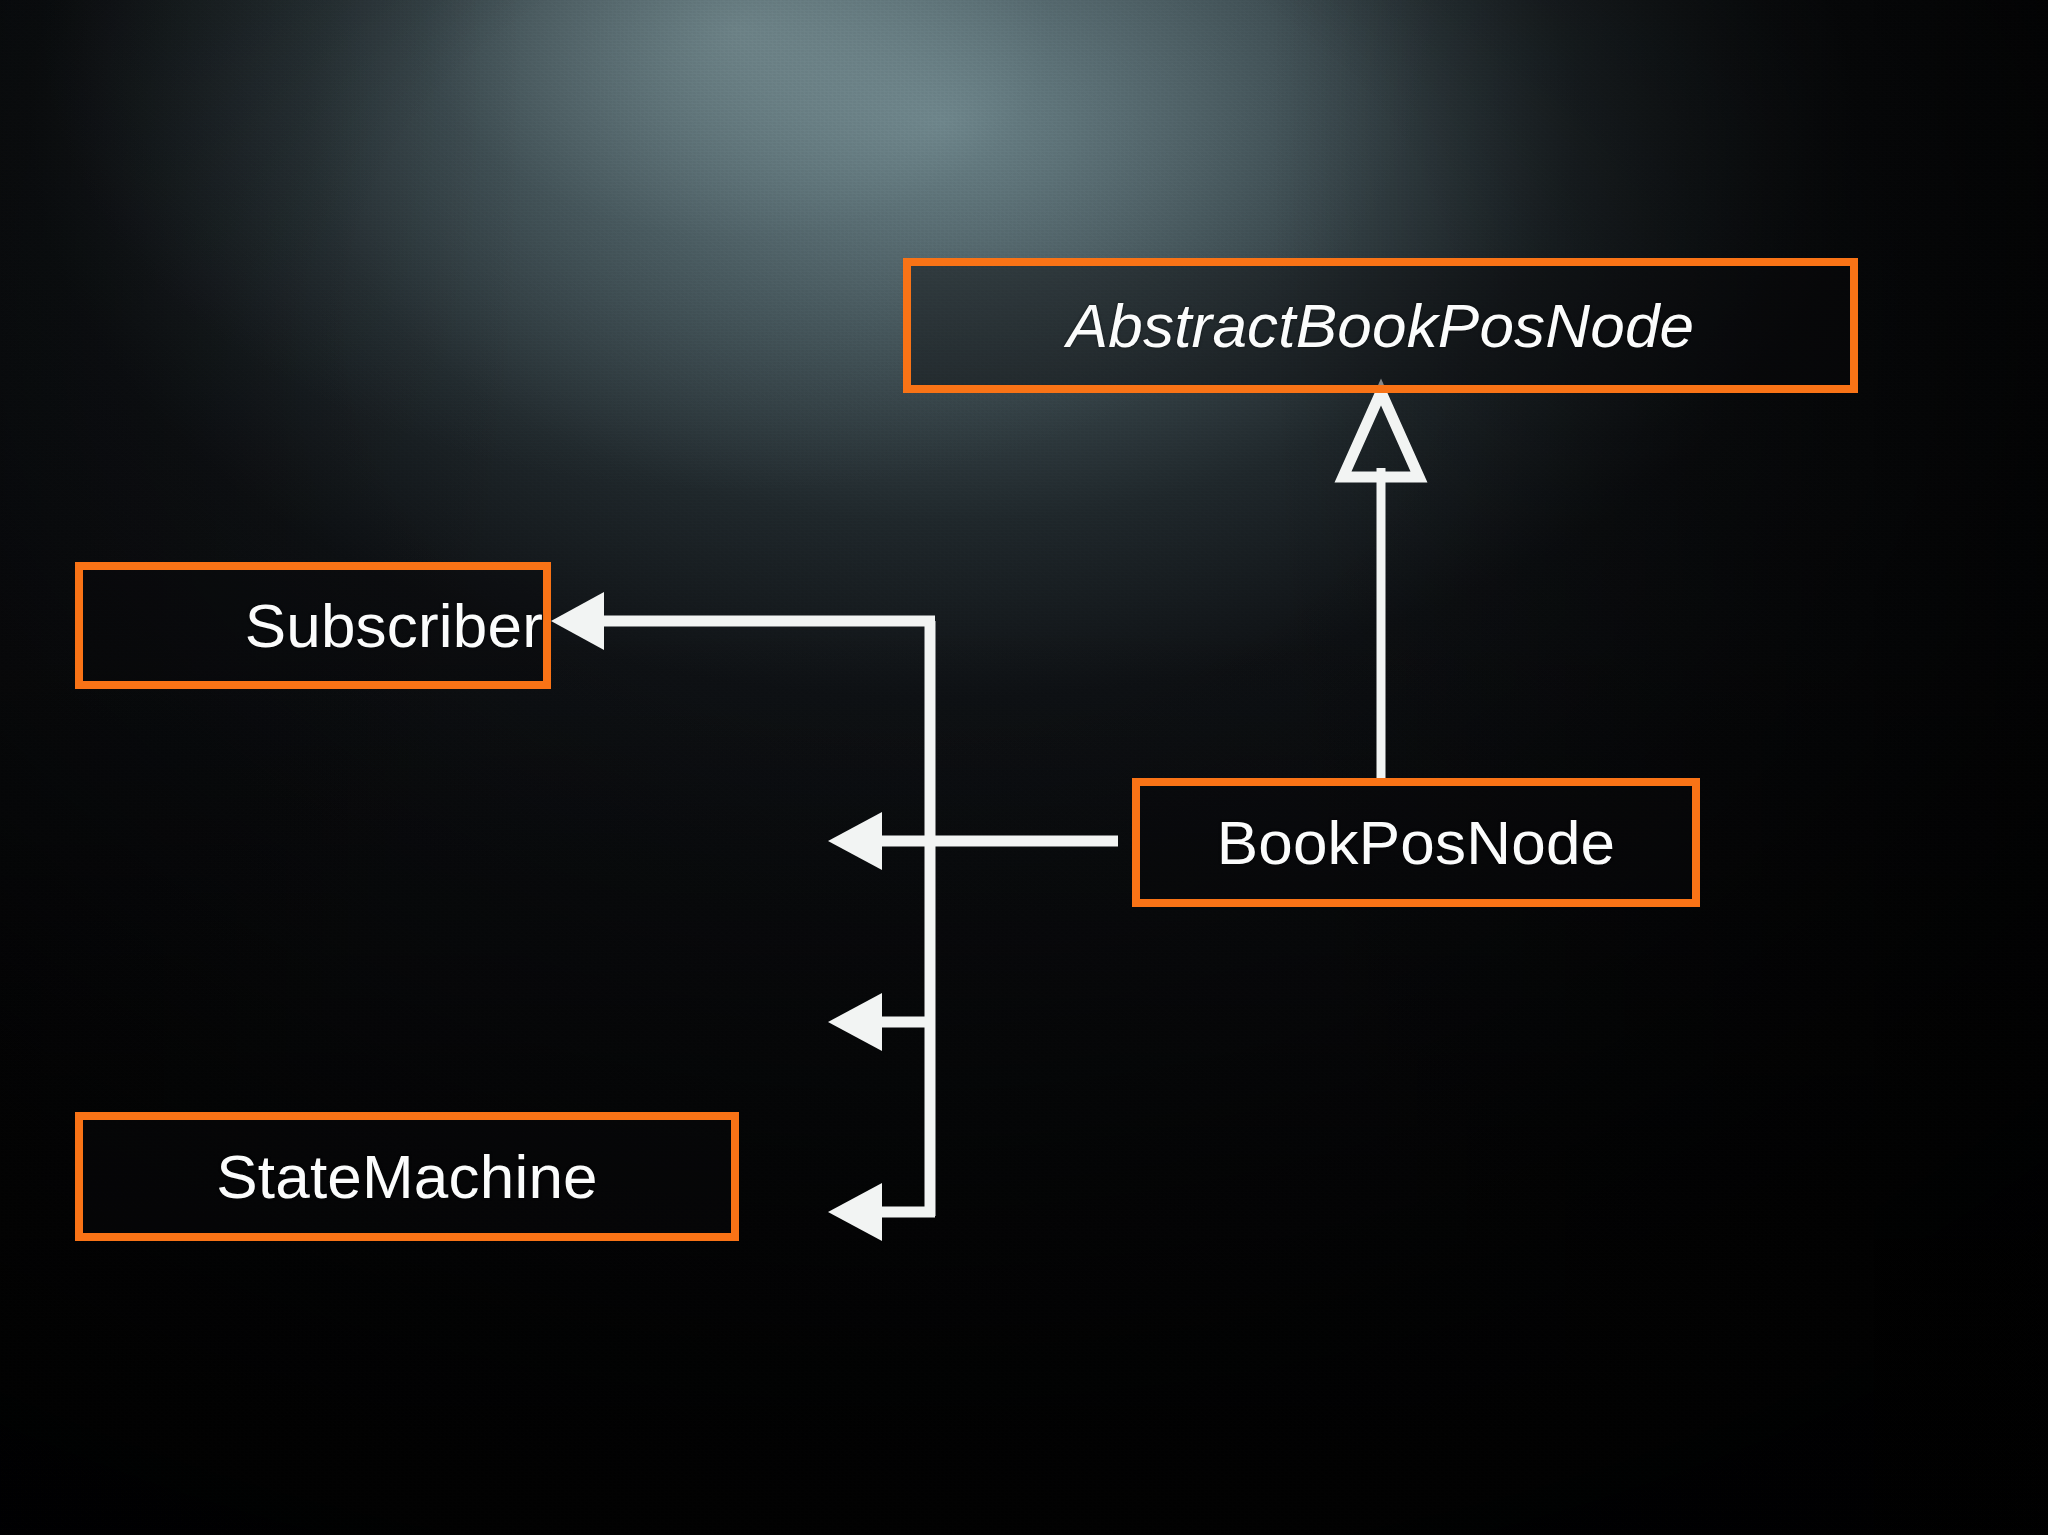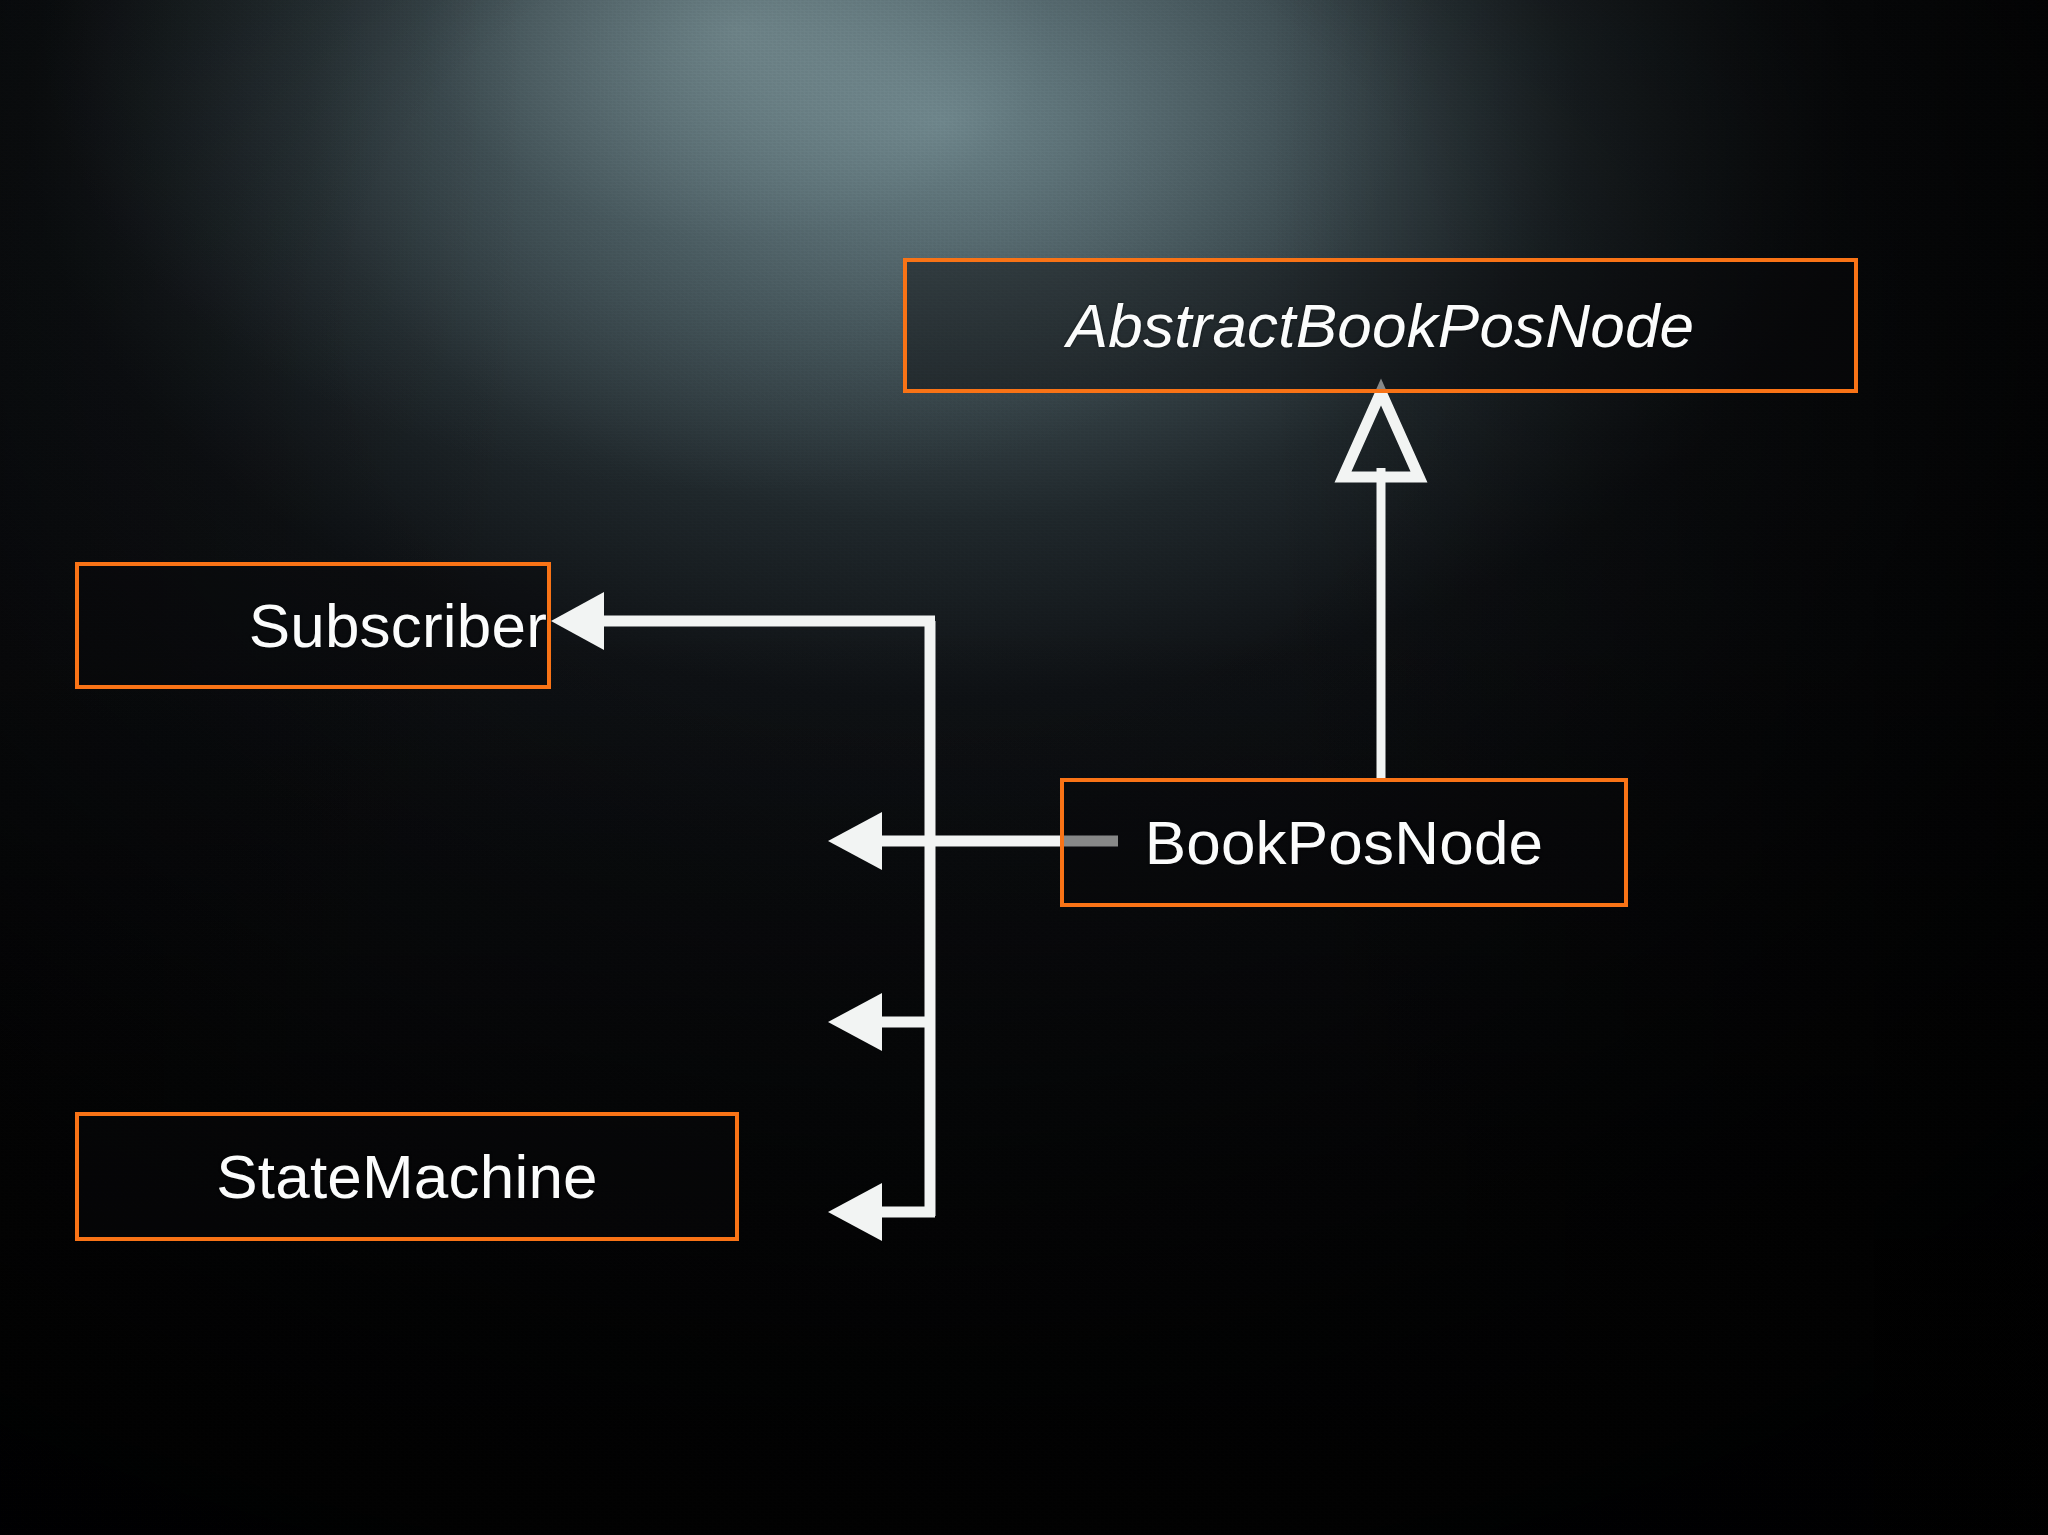--- a/index.html
+++ b/index.html
@@ -83,21 +83,21 @@
   
   .vec {
     position: absolute;
     inset: 0;
   }
 
   
   .node {
     position: absolute;
     box-sizing: border-box;
-    border: 4px solid #f97316;
+    border: 8px solid #f97316;
     background: rgba(8,9,10,0.46);
     display: flex;
     align-items: center;
     justify-content: center;
     color: #fbfcfc;
     letter-spacing: 0.2px;
     white-space: nowrap;
     text-shadow: 0 0 3px rgba(0,0,0,0.55);
   }
   .node.abstract .node-label {
@@ -161,17 +161,17 @@
   <div class="node" style="left:75px; top:562px; width:476px; height:127px;justify-content:flex-end;">
     <span class="node-label">Subscriber</span>
   </div>
 
 
 
   <div class="node" style="left:75px; top:1112px; width:664px; height:129px;">
     <span class="node-label">StateMachine</span>
   </div>
 
-  <div class="node" style="left:1060px; top:778px; width:568px; height:129px;">
+  <div class="node" style="left:1132px; top:778px; width:568px; height:129px;">
     <span class="node-label">BookPosNode</span>
   </div>
 
 </div>
 
 </body></html>

